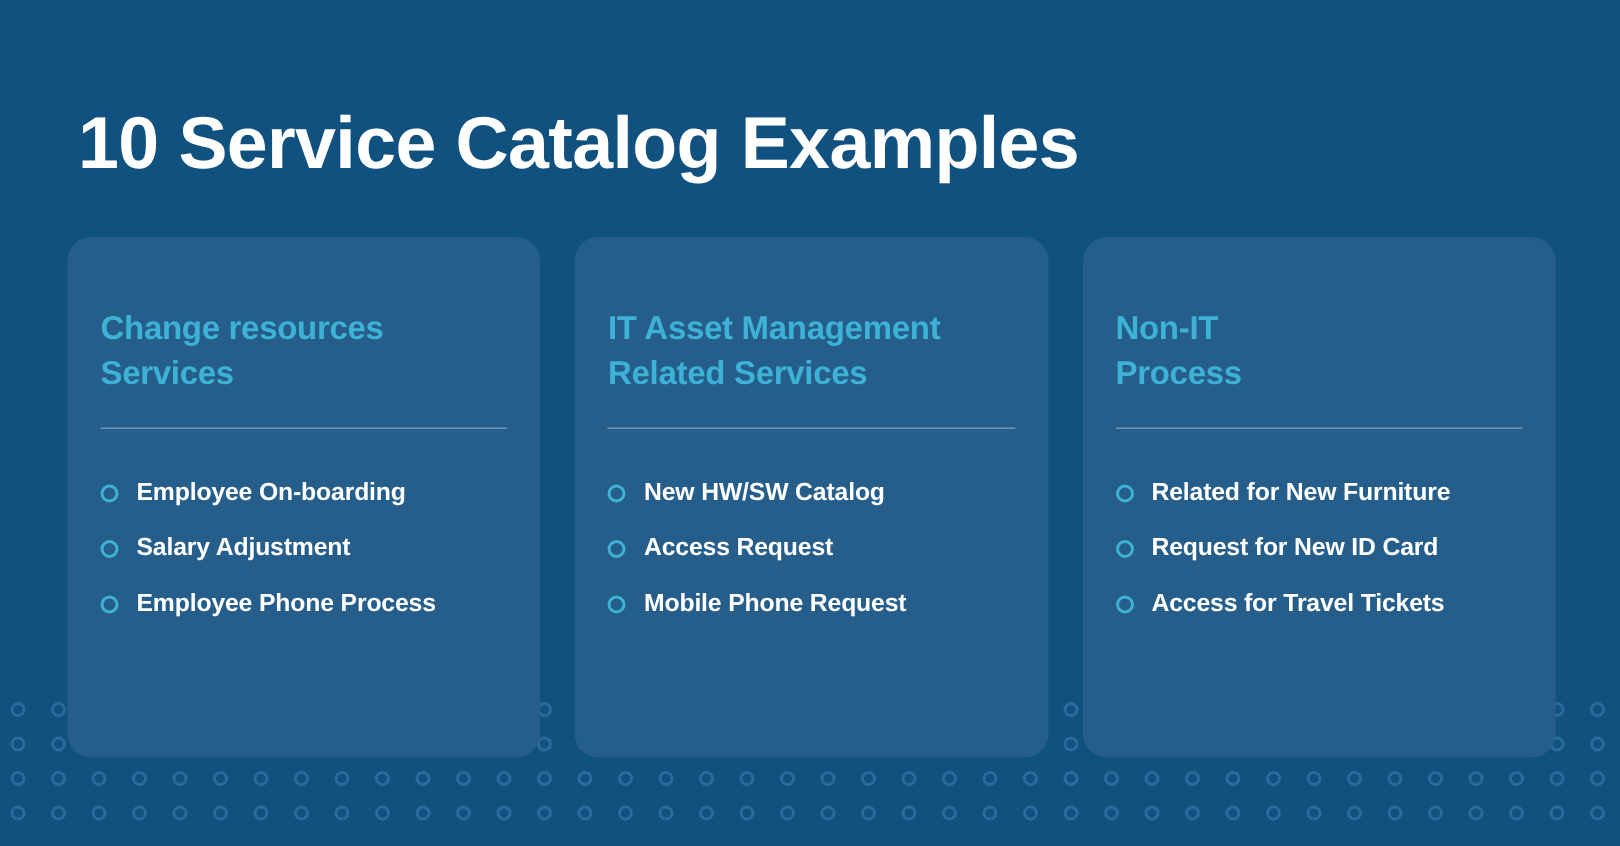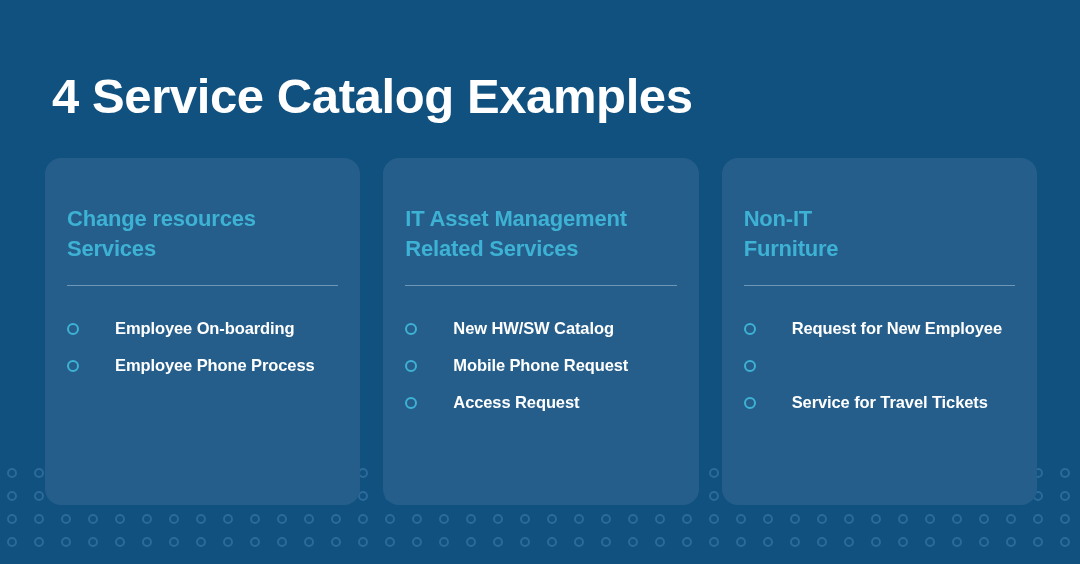--- a/index.html
+++ b/index.html
@@ -121,85 +121,89 @@
     border-radius: 50%;
     box-sizing: content-box;
     margin-right: 12px;
   }
   .service-label {
     font-size: 16.5px;
     font-weight: 600;
     color: #ffffff;
     letter-spacing: -0.1px;
     white-space: nowrap;
-    margin-left: 24px;
   }
 </style>
 </head>
 <body>
 
 <div id="stage">
 
   <div id="dot-pattern">
     <div class="dot-row" id="dot-row-0"><span class="dot" style="border-color: rgb(43, 106, 155);"></span><span class="dot" style="border-color: rgb(43, 106, 155);"></span><span class="dot" style="border-color: rgb(43, 106, 155);"></span><span class="dot" style="border-color: rgb(43, 106, 155);"></span><span class="dot" style="border-color: rgb(43, 106, 155);"></span><span class="dot" style="border-color: rgb(43, 106, 155);"></span><span class="dot" style="border-color: rgb(43, 106, 155);"></span><span class="dot" style="border-color: rgb(43, 106, 155);"></span><span class="dot" style="border-color: rgb(43, 106, 155);"></span><span class="dot" style="border-color: rgb(43, 106, 155);"></span><span class="dot" style="border-color: rgb(43, 106, 155);"></span><span class="dot" style="border-color: rgb(43, 106, 155);"></span><span class="dot" style="border-color: rgb(43, 106, 155);"></span><span class="dot" style="border-color: rgb(43, 106, 155);"></span><span class="dot" style="border-color: rgb(43, 106, 155);"></span><span class="dot" style="border-color: rgb(43, 106, 155);"></span><span class="dot" style="border-color: rgb(43, 106, 155);"></span><span class="dot" style="border-color: rgb(43, 106, 155);"></span><span class="dot" style="border-color: rgb(43, 106, 155);"></span><span class="dot" style="border-color: rgb(43, 106, 155);"></span><span class="dot" style="border-color: rgb(43, 106, 155);"></span><span class="dot" style="border-color: rgb(43, 106, 155);"></span><span class="dot" style="border-color: rgb(43, 106, 155);"></span><span class="dot" style="border-color: rgb(43, 106, 155);"></span><span class="dot" style="border-color: rgb(43, 106, 155);"></span><span class="dot" style="border-color: rgb(43, 106, 155);"></span><span class="dot" style="border-color: rgb(43, 106, 155);"></span><span class="dot" style="border-color: rgb(43, 106, 155);"></span><span class="dot" style="border-color: rgb(43, 106, 155);"></span><span class="dot" style="border-color: rgb(43, 106, 155);"></span><span class="dot" style="border-color: rgb(43, 106, 155);"></span><span class="dot" style="border-color: rgb(43, 106, 155);"></span><span class="dot" style="border-color: rgb(43, 106, 155);"></span><span class="dot" style="border-color: rgb(43, 106, 155);"></span><span class="dot" style="border-color: rgb(43, 106, 155);"></span><span class="dot" style="border-color: rgb(43, 106, 155);"></span><span class="dot" style="border-color: rgb(43, 106, 155);"></span><span class="dot" style="border-color: rgb(43, 106, 155);"></span><span class="dot" style="border-color: rgb(43, 106, 155);"></span><span class="dot" style="border-color: rgb(43, 106, 155);"></span></div>
     <div class="dot-row" id="dot-row-1"><span class="dot" style="border-color: rgb(43, 106, 155);"></span><span class="dot" style="border-color: rgb(43, 106, 155);"></span><span class="dot" style="border-color: rgb(43, 106, 155);"></span><span class="dot" style="border-color: rgb(43, 106, 155);"></span><span class="dot" style="border-color: rgb(43, 106, 155);"></span><span class="dot" style="border-color: rgb(43, 106, 155);"></span><span class="dot" style="border-color: rgb(43, 106, 155);"></span><span class="dot" style="border-color: rgb(43, 106, 155);"></span><span class="dot" style="border-color: rgb(43, 106, 155);"></span><span class="dot" style="border-color: rgb(43, 106, 155);"></span><span class="dot" style="border-color: rgb(43, 106, 155);"></span><span class="dot" style="border-color: rgb(43, 106, 155);"></span><span class="dot" style="border-color: rgb(43, 106, 155);"></span><span class="dot" style="border-color: rgb(43, 106, 155);"></span><span class="dot" style="border-color: rgb(43, 106, 155);"></span><span class="dot" style="border-color: rgb(43, 106, 155);"></span><span class="dot" style="border-color: rgb(43, 106, 155);"></span><span class="dot" style="border-color: rgb(43, 106, 155);"></span><span class="dot" style="border-color: rgb(43, 106, 155);"></span><span class="dot" style="border-color: rgb(43, 106, 155);"></span><span class="dot" style="border-color: rgb(43, 106, 155);"></span><span class="dot" style="border-color: rgb(43, 106, 155);"></span><span class="dot" style="border-color: rgb(43, 106, 155);"></span><span class="dot" style="border-color: rgb(43, 106, 155);"></span><span class="dot" style="border-color: rgb(43, 106, 155);"></span><span class="dot" style="border-color: rgb(43, 106, 155);"></span><span class="dot" style="border-color: rgb(43, 106, 155);"></span><span class="dot" style="border-color: rgb(43, 106, 155);"></span><span class="dot" style="border-color: rgb(43, 106, 155);"></span><span class="dot" style="border-color: rgb(43, 106, 155);"></span><span class="dot" style="border-color: rgb(43, 106, 155);"></span><span class="dot" style="border-color: rgb(43, 106, 155);"></span><span class="dot" style="border-color: rgb(43, 106, 155);"></span><span class="dot" style="border-color: rgb(43, 106, 155);"></span><span class="dot" style="border-color: rgb(43, 106, 155);"></span><span class="dot" style="border-color: rgb(43, 106, 155);"></span><span class="dot" style="border-color: rgb(43, 106, 155);"></span><span class="dot" style="border-color: rgb(43, 106, 155);"></span><span class="dot" style="border-color: rgb(43, 106, 155);"></span><span class="dot" style="border-color: rgb(43, 106, 155);"></span></div>
     <div class="dot-row" id="dot-row-2"><span class="dot" style="border-color: rgb(43, 106, 155);"></span><span class="dot" style="border-color: rgb(43, 106, 155);"></span><span class="dot" style="border-color: rgb(43, 106, 155);"></span><span class="dot" style="border-color: rgb(43, 106, 155);"></span><span class="dot" style="border-color: rgb(43, 106, 155);"></span><span class="dot" style="border-color: rgb(43, 106, 155);"></span><span class="dot" style="border-color: rgb(43, 106, 155);"></span><span class="dot" style="border-color: rgb(43, 106, 155);"></span><span class="dot" style="border-color: rgb(43, 106, 155);"></span><span class="dot" style="border-color: rgb(43, 106, 155);"></span><span class="dot" style="border-color: rgb(43, 106, 155);"></span><span class="dot" style="border-color: rgb(43, 106, 155);"></span><span class="dot" style="border-color: rgb(43, 106, 155);"></span><span class="dot" style="border-color: rgb(43, 106, 155);"></span><span class="dot" style="border-color: rgb(43, 106, 155);"></span><span class="dot" style="border-color: rgb(43, 106, 155);"></span><span class="dot" style="border-color: rgb(43, 106, 155);"></span><span class="dot" style="border-color: rgb(43, 106, 155);"></span><span class="dot" style="border-color: rgb(43, 106, 155);"></span><span class="dot" style="border-color: rgb(43, 106, 155);"></span><span class="dot" style="border-color: rgb(43, 106, 155);"></span><span class="dot" style="border-color: rgb(43, 106, 155);"></span><span class="dot" style="border-color: rgb(43, 106, 155);"></span><span class="dot" style="border-color: rgb(43, 106, 155);"></span><span class="dot" style="border-color: rgb(43, 106, 155);"></span><span class="dot" style="border-color: rgb(43, 106, 155);"></span><span class="dot" style="border-color: rgb(43, 106, 155);"></span><span class="dot" style="border-color: rgb(43, 106, 155);"></span><span class="dot" style="border-color: rgb(43, 106, 155);"></span><span class="dot" style="border-color: rgb(43, 106, 155);"></span><span class="dot" style="border-color: rgb(43, 106, 155);"></span><span class="dot" style="border-color: rgb(43, 106, 155);"></span><span class="dot" style="border-color: rgb(43, 106, 155);"></span><span class="dot" style="border-color: rgb(43, 106, 155);"></span><span class="dot" style="border-color: rgb(43, 106, 155);"></span><span class="dot" style="border-color: rgb(43, 106, 155);"></span><span class="dot" style="border-color: rgb(43, 106, 155);"></span><span class="dot" style="border-color: rgb(43, 106, 155);"></span><span class="dot" style="border-color: rgb(43, 106, 155);"></span><span class="dot" style="border-color: rgb(43, 106, 155);"></span></div>
     <div class="dot-row" id="dot-row-3"><span class="dot" style="border-color: rgb(43, 106, 155);"></span><span class="dot" style="border-color: rgb(43, 106, 155);"></span><span class="dot" style="border-color: rgb(43, 106, 155);"></span><span class="dot" style="border-color: rgb(43, 106, 155);"></span><span class="dot" style="border-color: rgb(43, 106, 155);"></span><span class="dot" style="border-color: rgb(43, 106, 155);"></span><span class="dot" style="border-color: rgb(43, 106, 155);"></span><span class="dot" style="border-color: rgb(43, 106, 155);"></span><span class="dot" style="border-color: rgb(43, 106, 155);"></span><span class="dot" style="border-color: rgb(43, 106, 155);"></span><span class="dot" style="border-color: rgb(43, 106, 155);"></span><span class="dot" style="border-color: rgb(43, 106, 155);"></span><span class="dot" style="border-color: rgb(43, 106, 155);"></span><span class="dot" style="border-color: rgb(43, 106, 155);"></span><span class="dot" style="border-color: rgb(43, 106, 155);"></span><span class="dot" style="border-color: rgb(43, 106, 155);"></span><span class="dot" style="border-color: rgb(43, 106, 155);"></span><span class="dot" style="border-color: rgb(43, 106, 155);"></span><span class="dot" style="border-color: rgb(43, 106, 155);"></span><span class="dot" style="border-color: rgb(43, 106, 155);"></span><span class="dot" style="border-color: rgb(43, 106, 155);"></span><span class="dot" style="border-color: rgb(43, 106, 155);"></span><span class="dot" style="border-color: rgb(43, 106, 155);"></span><span class="dot" style="border-color: rgb(43, 106, 155);"></span><span class="dot" style="border-color: rgb(43, 106, 155);"></span><span class="dot" style="border-color: rgb(43, 106, 155);"></span><span class="dot" style="border-color: rgb(43, 106, 155);"></span><span class="dot" style="border-color: rgb(43, 106, 155);"></span><span class="dot" style="border-color: rgb(43, 106, 155);"></span><span class="dot" style="border-color: rgb(43, 106, 155);"></span><span class="dot" style="border-color: rgb(43, 106, 155);"></span><span class="dot" style="border-color: rgb(43, 106, 155);"></span><span class="dot" style="border-color: rgb(43, 106, 155);"></span><span class="dot" style="border-color: rgb(43, 106, 155);"></span><span class="dot" style="border-color: rgb(43, 106, 155);"></span><span class="dot" style="border-color: rgb(43, 106, 155);"></span><span class="dot" style="border-color: rgb(43, 106, 155);"></span><span class="dot" style="border-color: rgb(43, 106, 155);"></span><span class="dot" style="border-color: rgb(43, 106, 155);"></span><span class="dot" style="border-color: rgb(43, 106, 155);"></span></div>
   </div>
 
-  <h1 id="page-title">4 Service Catalog Examples</h1>
+  <h1 id="page-title">10 Service Catalog Examples</h1>
 
   <div id="cards">
       <div class="card">
         <h2 class="card-title">Change resources
 Services</h2>
         <div class="card-divider"></div>
         <ul class="service-list">
           <li class="service-item">
             <span class="bullet-ring"></span>
             <span class="service-label">Employee On-boarding</span>
+          </li>
+          <li class="service-item">
+            <span class="bullet-ring"></span>
+            <span class="service-label">Salary Adjustment</span>
           </li>
           <li class="service-item">
             <span class="bullet-ring"></span>
             <span class="service-label">Employee Phone Process</span>
           </li>
         </ul>
       </div>
       <div class="card">
         <h2 class="card-title">IT Asset Management
 Related Services</h2>
         <div class="card-divider"></div>
         <ul class="service-list">
           <li class="service-item">
             <span class="bullet-ring"></span>
             <span class="service-label">New HW/SW Catalog</span>
           </li>
           <li class="service-item">
             <span class="bullet-ring"></span>
+            <span class="service-label">Access Request</span>
+          </li>
+          <li class="service-item">
+            <span class="bullet-ring"></span>
             <span class="service-label">Mobile Phone Request</span>
-          </li>
-          <li class="service-item">
-            <span class="bullet-ring"></span>
-            <span class="service-label">Access Request</span>
           </li>
         </ul>
       </div>
       <div class="card">
         <h2 class="card-title">Non-IT
-Furniture</h2>
+Process</h2>
         <div class="card-divider"></div>
         <ul class="service-list">
           <li class="service-item">
             <span class="bullet-ring"></span>
-            <span class="service-label">Request for New Employee</span>
-          </li>
-          <li class="service-item">
-            <span class="bullet-ring"></span>
-          </li>
-          <li class="service-item">
-            <span class="bullet-ring"></span>
-            <span class="service-label">Service for Travel Tickets</span>
+            <span class="service-label">Related for New Furniture</span>
+          </li>
+          <li class="service-item">
+            <span class="bullet-ring"></span>
+            <span class="service-label">Request for New ID Card</span>
+          </li>
+          <li class="service-item">
+            <span class="bullet-ring"></span>
+            <span class="service-label">Access for Travel Tickets</span>
           </li>
         </ul>
       </div>
     </div>
 
 </div>
 
 </body></html>

